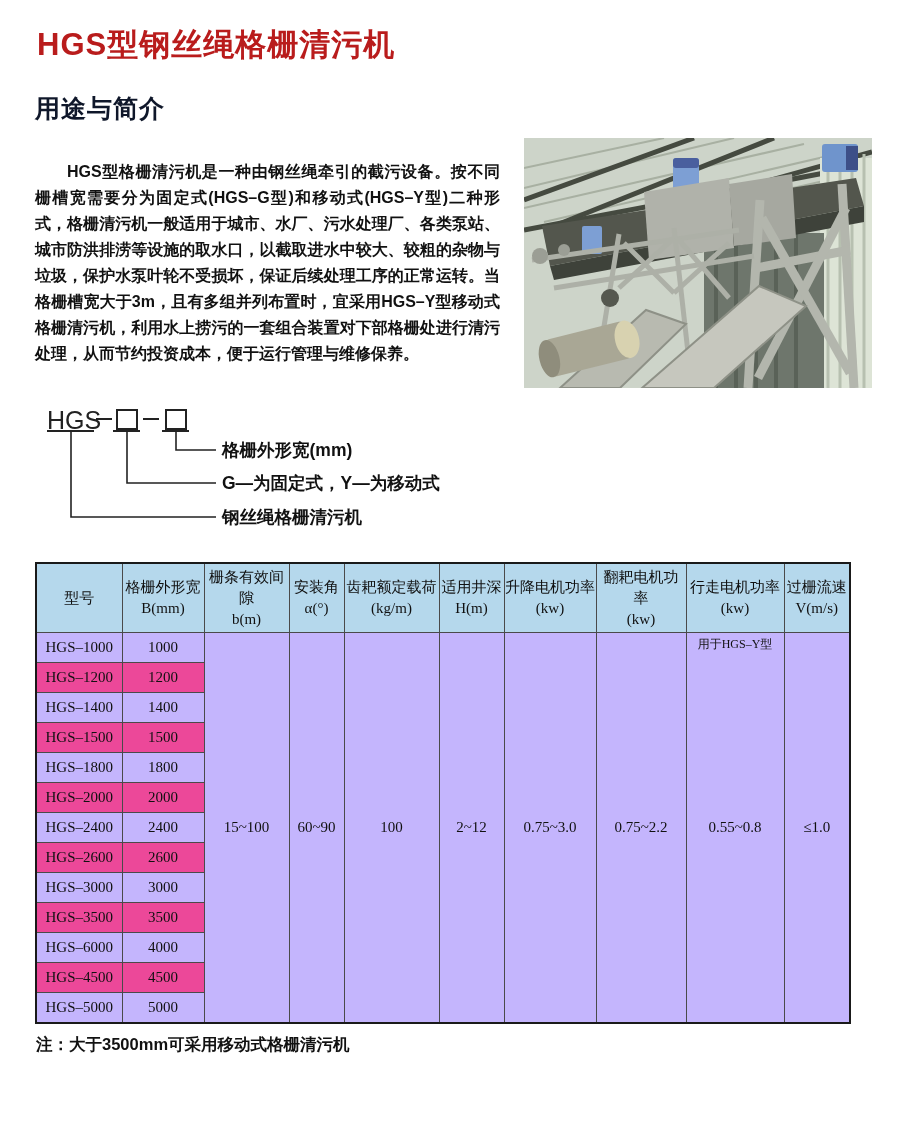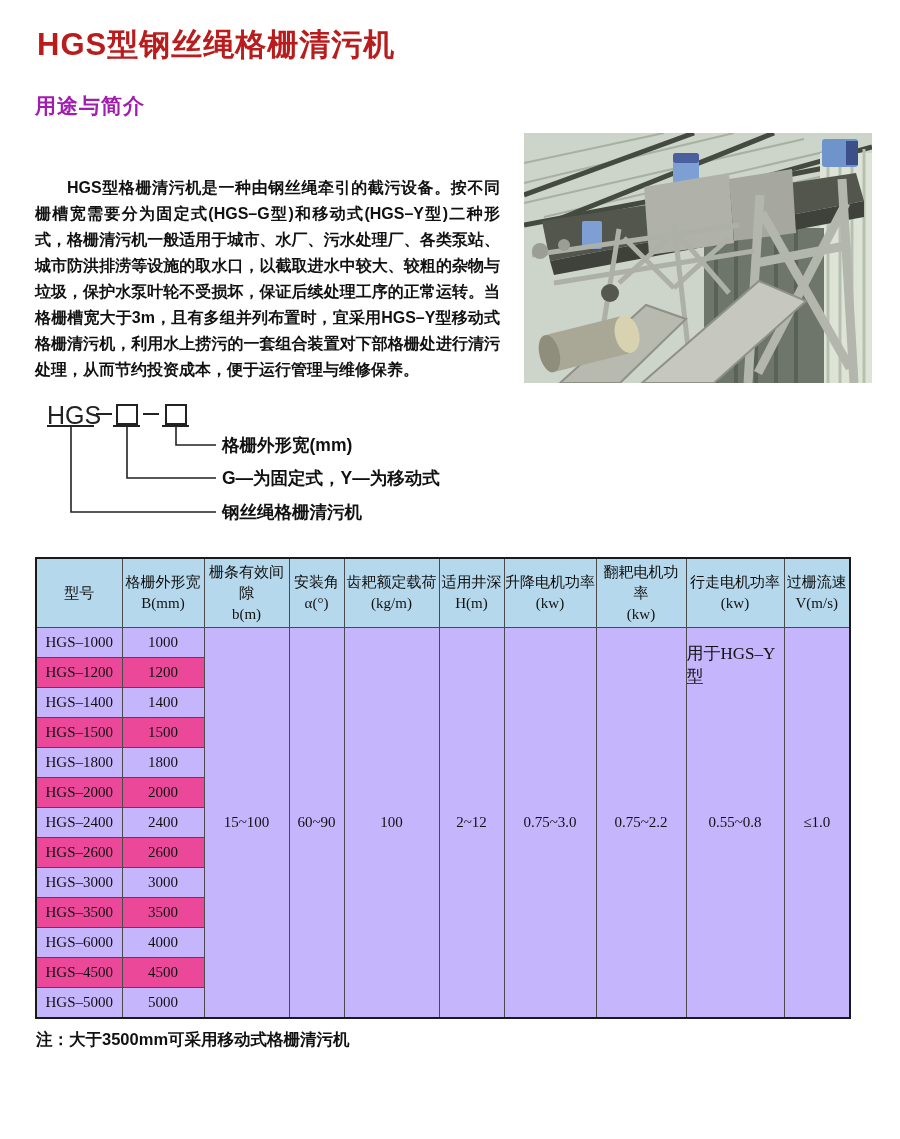--- a/index.html
+++ b/index.html
@@ -10,25 +10,25 @@
   }
   .page{padding:24px 28px 0 35px;}
 
   .main-title{
     margin:0 0 26px 2px;
     font-size:31px;font-weight:bold;letter-spacing:1px;
     color:#b91c1c;
   }
   .sec-heading{
     margin:0 0 13px 0;
-    font-size:21px;font-weight:bold;letter-spacing:1px;
-    color:#a21caf;
-  }
-
-  .intro-flex{display:flex;align-items:flex-end;gap:24px;}
+    font-size:25px;font-weight:bold;letter-spacing:1px;
+    color:#0f172a;
+  }
+
+  .intro-flex{display:flex;align-items:center;gap:24px;}
   .intro-text{width:508px;font-size:16px;line-height:26px;font-weight:700;text-align:justify;}
   .intro-text p{margin:0;text-indent:2em;}
   .photo-wrap{margin-left:auto;width:348px;height:250px;}
   .photo-wrap svg{display:block;}
 
   .model-section{margin-top:16px;}
   .model-diagram{margin:4px 0 0 4px;display:block;}
 
   .specs-section{margin-top:18px;}
   table.specs{
@@ -41,21 +41,21 @@
     padding:0;overflow:hidden;
   }
   table.specs th{
     background:#b5d8ec;height:68px;
     font-weight:normal;font-size:15px;color:#111;
   }
   table.specs th span{display:block;line-height:21px;}
   table.specs td{height:29px;font-size:15px;color:#111;background:#c4b5fd;}
   tr.stripe td.model-cell,tr.stripe td.width-cell{background:#ec4899;}
   td.travel-cell{position:relative;}
-  .travel-note{position:absolute;top:14px;left:0;right:0;text-align:left;font-size:17px;}
+  .travel-note{position:absolute;top:3px;left:0;right:0;text-align:center;font-size:12px;}
 
   .table-note{margin:10px 0 0 1px;font-size:16.5px;font-weight:700;}
 </style>
 </head>
 <body>
 
 <div class="page">
 
   <h1 class="main-title">HGS型钢丝绳格栅清污机</h1>
 

